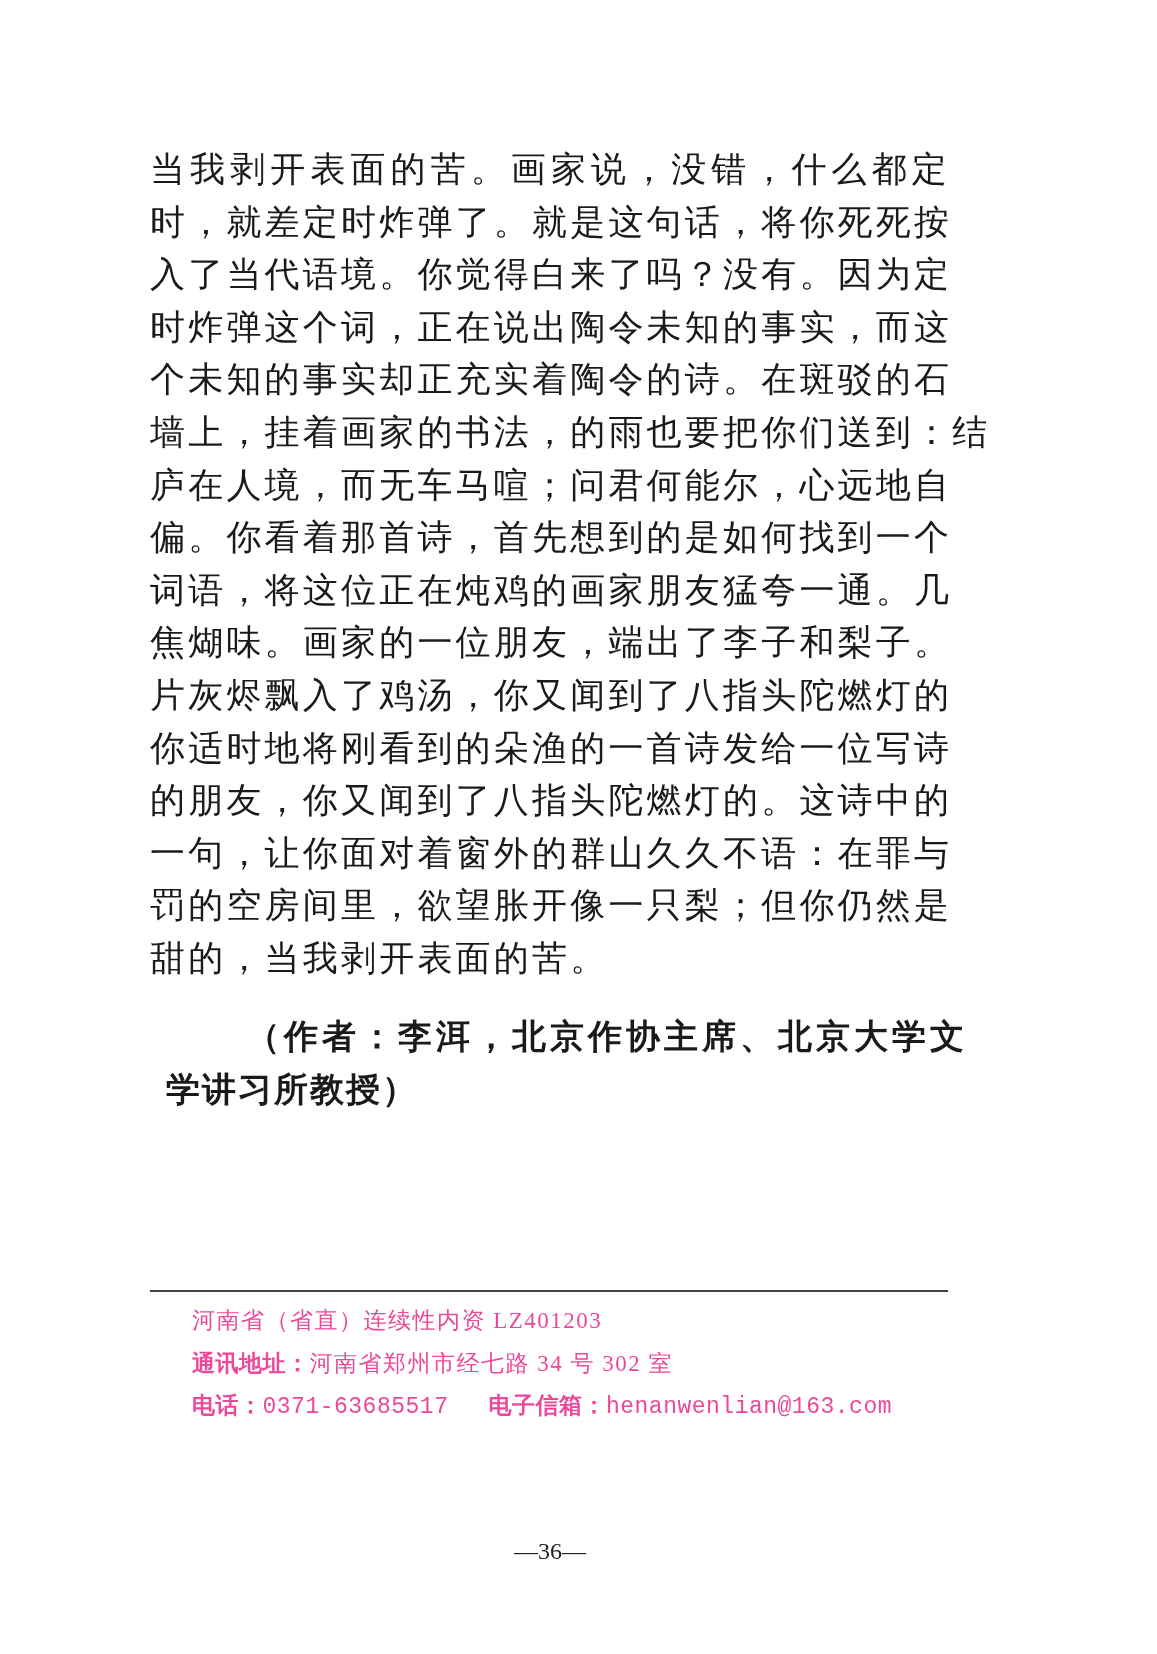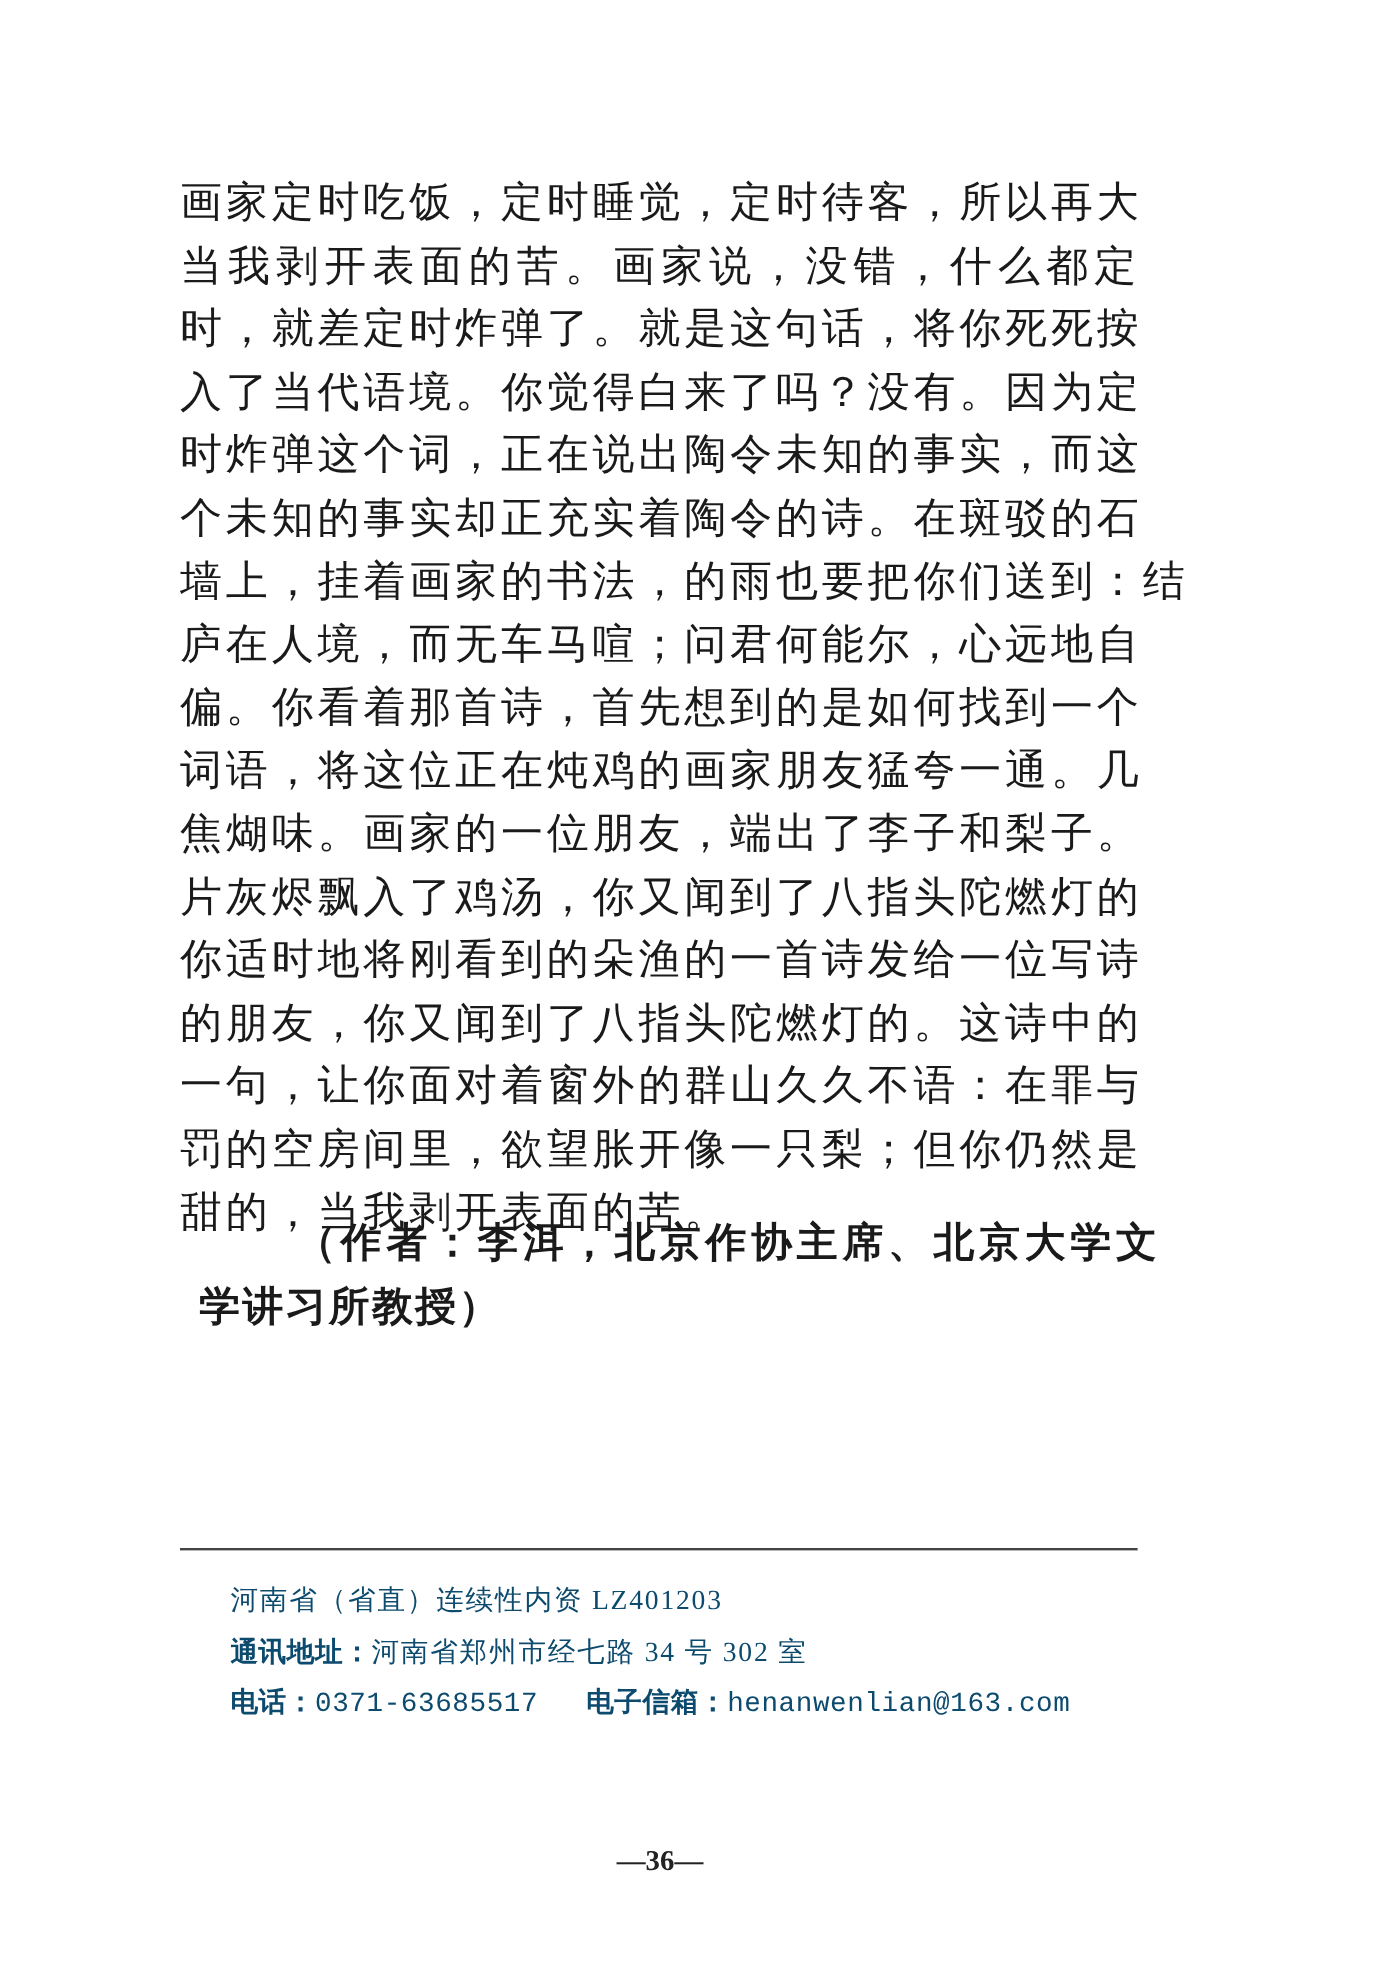--- a/index.html
+++ b/index.html
@@ -57,22 +57,21 @@
       height: 2px;
       background: #444444;
     }
     .footer {
       position: absolute;
       left: 192px;
       top: 1300px;
       width: 760px;
       font-family: "Liberation Serif", "DejaVu Serif", serif;
       font-size: 23px;
-      color: #0c4a6e;
-      margin-top: 13px;
+      color: #ec4899;
     }
     .footer .fline {
       height: 42px;
       line-height: 42px;
       white-space: nowrap;
       letter-spacing: 1.5px;
     }
     .footer .label {
       font-family: Liberation Sans, sans-serif;
       font-weight: bold;
@@ -88,28 +87,26 @@
     }
     .page-number {
       position: absolute;
       left: 0;
       top: 1538px;
       width: 1100px;
       text-align: center;
       font-family: "Liberation Serif", "DejaVu Serif", serif;
       font-size: 24px;
       color: #222222;
-      font-weight: bold;
     }
   </style>
 </head>
 <body>
 
 <main class="page-body">
-  <div class="line">画家定时吃饭，定时睡觉，定时待客，所以再大</div>
   <div class="line">当我剥开表面的苦。画家说，没错，什么都定</div>
   <div class="line">时，就差定时炸弹了。就是这句话，将你死死按</div>
   <div class="line">入了当代语境。你觉得白来了吗？没有。因为定</div>
   <div class="line">时炸弹这个词，正在说出陶令未知的事实，而这</div>
   <div class="line">个未知的事实却正充实着陶令的诗。在斑驳的石</div>
   <div class="line">墙上，挂着画家的书法，的雨也要把你们送到：结</div>
   <div class="line">庐在人境，而无车马喧；问君何能尔，心远地自</div>
   <div class="line">偏。你看着那首诗，首先想到的是如何找到一个</div>
   <div class="line">词语，将这位正在炖鸡的画家朋友猛夸一通。几</div>
   <div class="line">焦煳味。画家的一位朋友，端出了李子和梨子。</div>

